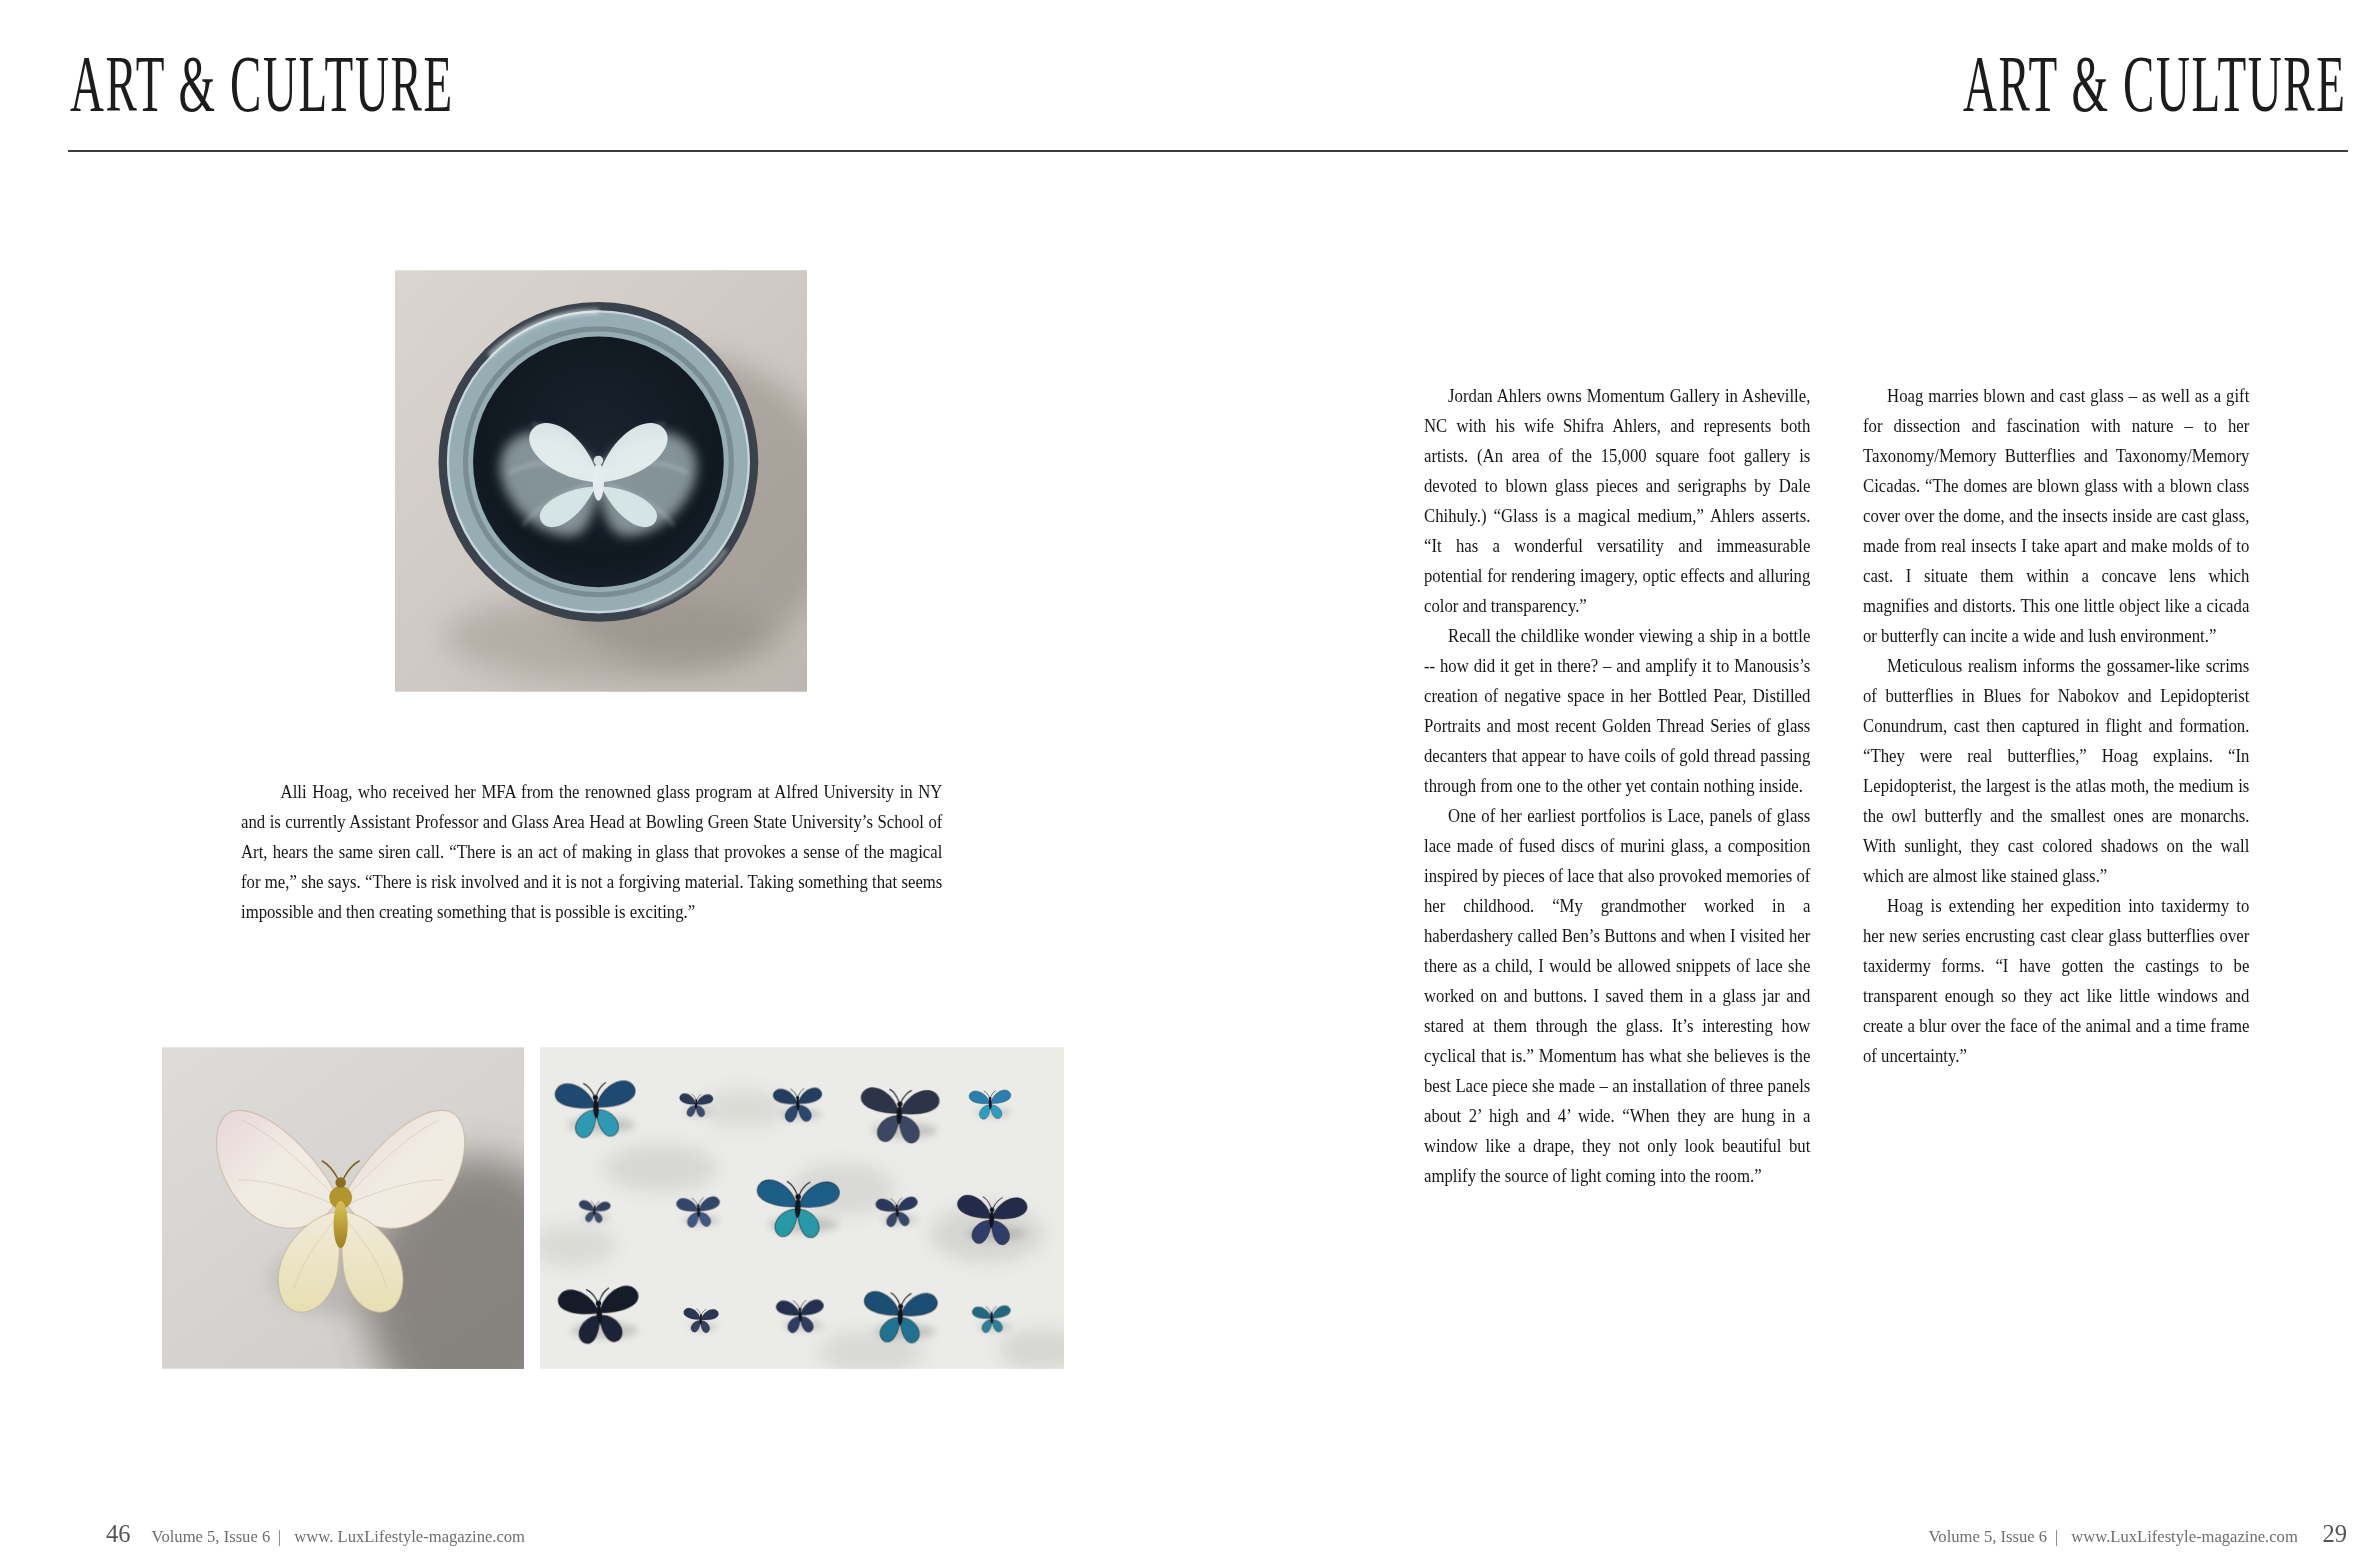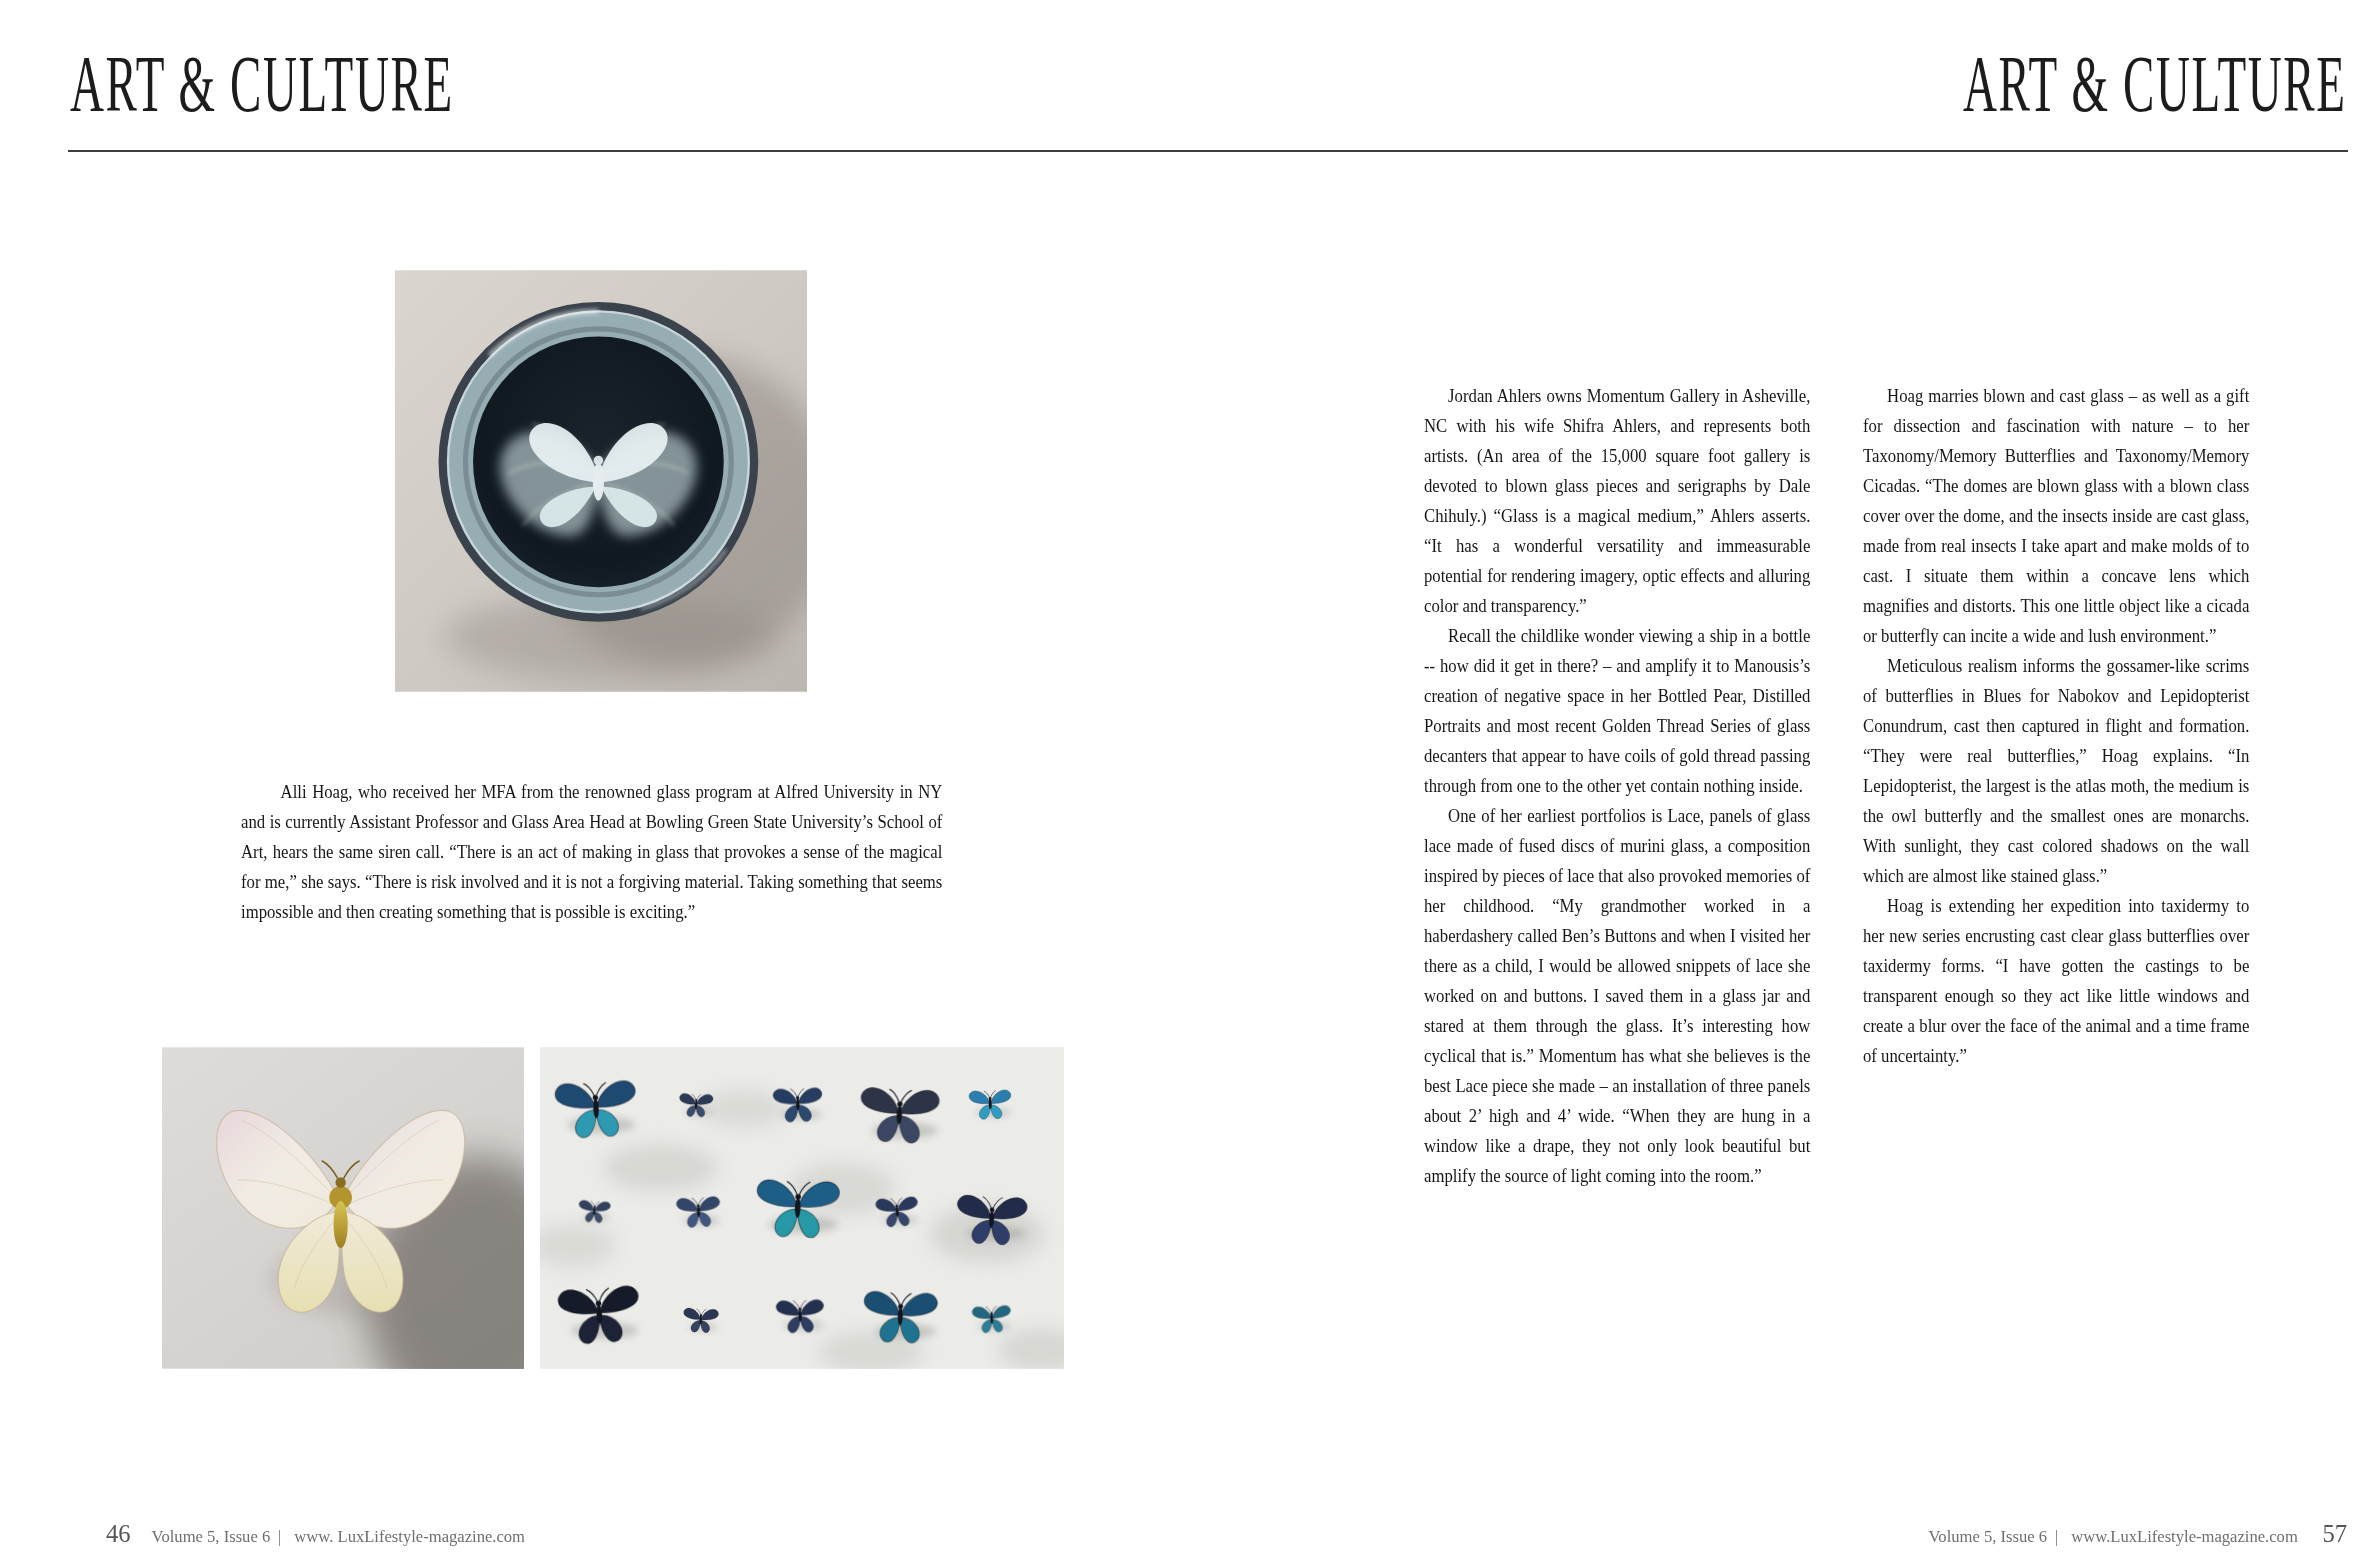--- a/index.html
+++ b/index.html
@@ -361,17 +361,17 @@
   <div class="footer footer-left">
     <span class="pgnum">46</span>
     <span class="f-vol">Volume 5, Issue 6</span>
     <span class="f-sep">|</span>
     <span class="f-site">www. LuxLifestyle-magazine.com</span>
   </div>
   <div class="footer footer-right">
     <span class="f-vol">Volume 5, Issue 6</span>
     <span class="f-sep">|</span>
     <span class="f-site">www.LuxLifestyle-magazine.com</span>
-    <span class="pgnum">57</span>
+    <span class="pgnum">29</span>
   </div>
 
 </div>
 
 
 </body></html>

